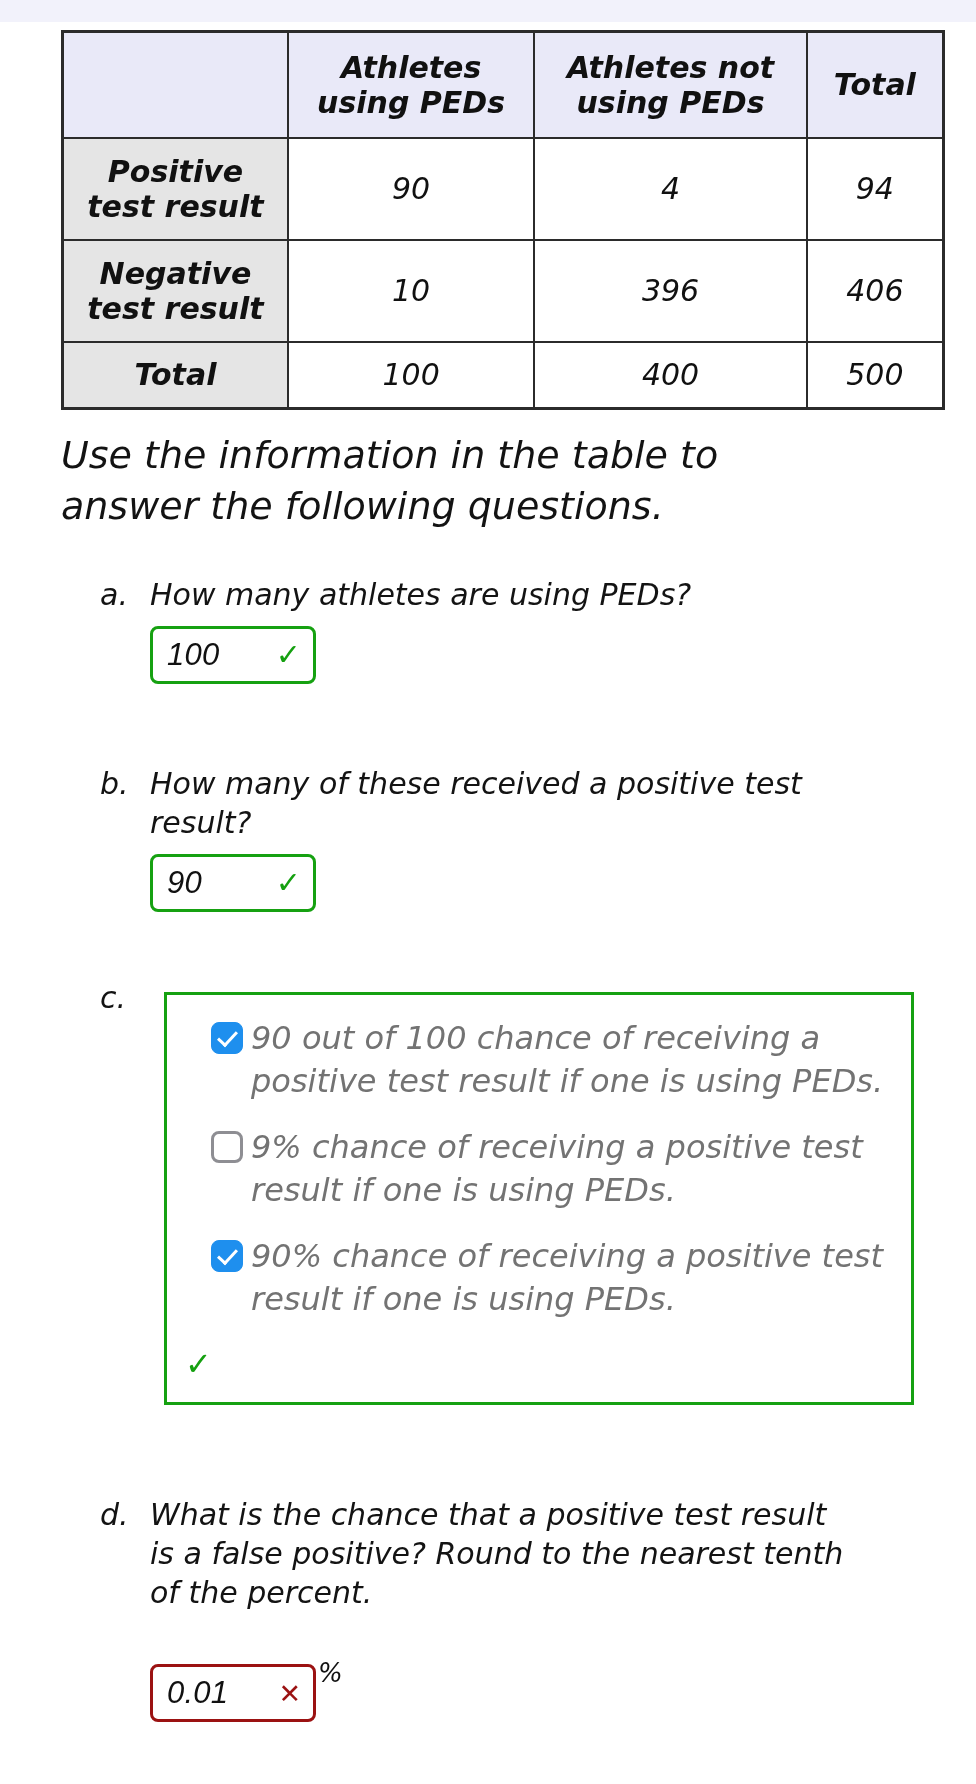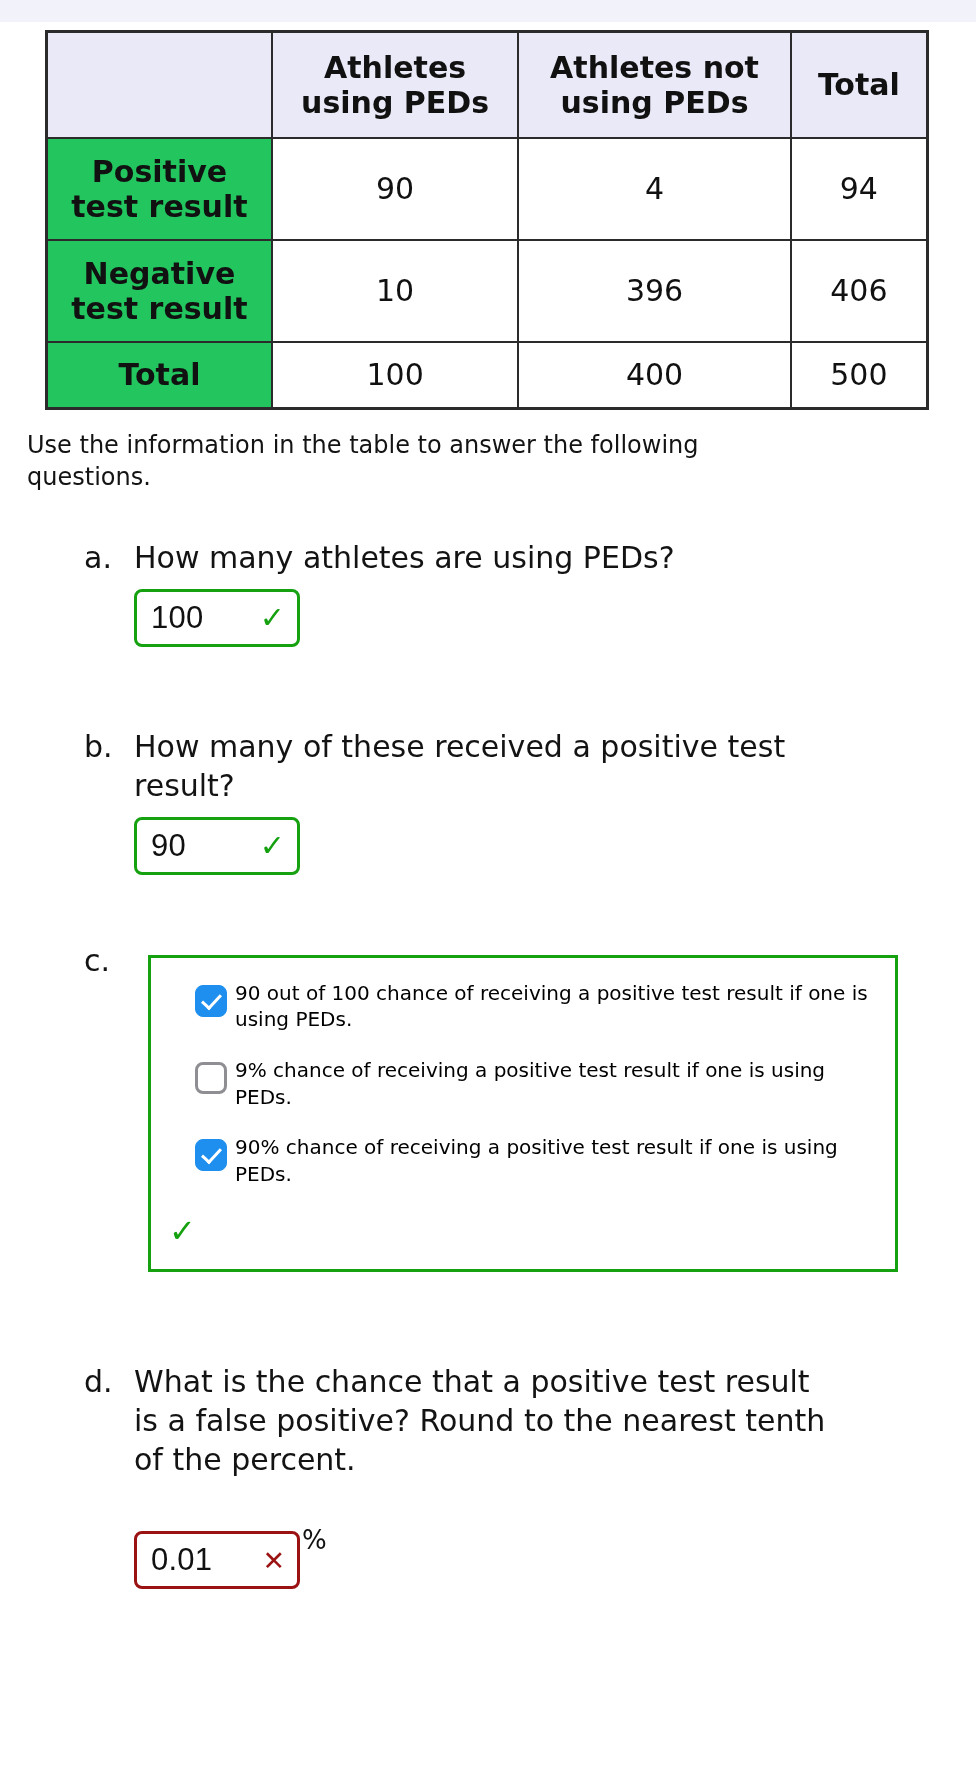--- a/index.html
+++ b/index.html
@@ -23,22 +23,23 @@
   
   .top-strip {
     position: absolute;
     left: 0; top: 0;
     width: 976px;
     height: 22px;
     background: #f2f2fb;
   }
   .content {
     position: absolute;
-    left: 0; top: 22px;
+    left: 16px; top: 22px;
     width: 796px;
+    font-style: italic;
   }
 
   
   .table-wrap {
     padding: 8px 0 0 45px;
   }
   table.peds {
     border-collapse: collapse;
     table-layout: fixed;
     width: 884px;
@@ -51,38 +52,38 @@
     font-size: 30px;
     line-height: 1.18;
     padding: 6px 4px;
     background: #ffffff;
   }
   table.peds td.hdr {
     background: #e9e9f8;
     font-weight: bold;
   }
   table.peds td.rowhdr {
-    background: #22c55e;
+    background: #e5e5e5;
     font-weight: bold;
     margin-left: 44px;
   }
   .col-a { width: 198px; }
   .col-b { width: 218px; }
   .col-c { width: 242px; }
   .col-d { width: 116px; }
   tr.hrow td { height: 92px; }
   tr.drow td { height: 88px; }
   tr.trow td { height: 52px; }
   .cellwrap { display: block; }
 
   
   .prompt {
-    margin: 20px 0 0 27px;
+    margin: 20px 0 0 45px;
     width: 760px;
-    font-size: 24px;
+    font-size: 38px;
     line-height: 1.33;
     color: #131313;
   }
 
   
   .qlist {
     margin: 44px 0 0 0;
     padding: 0;
     list-style: none;
   }
@@ -190,23 +191,23 @@
     position: absolute;
     left: 10px;
     top: 4px;
     width: 8px;
     height: 16px;
     border: solid #ffffff;
     border-width: 0 3.5px 3.5px 0;
     transform: rotate(43deg);
   }
   .cblabel {
-    font-size: 20px;
+    font-size: 32px;
     line-height: 1.33;
-    color: #000000;
+    color: #737373;
     flex: 1 1 auto;
   }
   .group-mark {
     color: #15a010;
     font-size: 32px;
     font-weight: bold;
     line-height: 1;
     padding: 4px 0 10px 2px;
   }
 </style>

